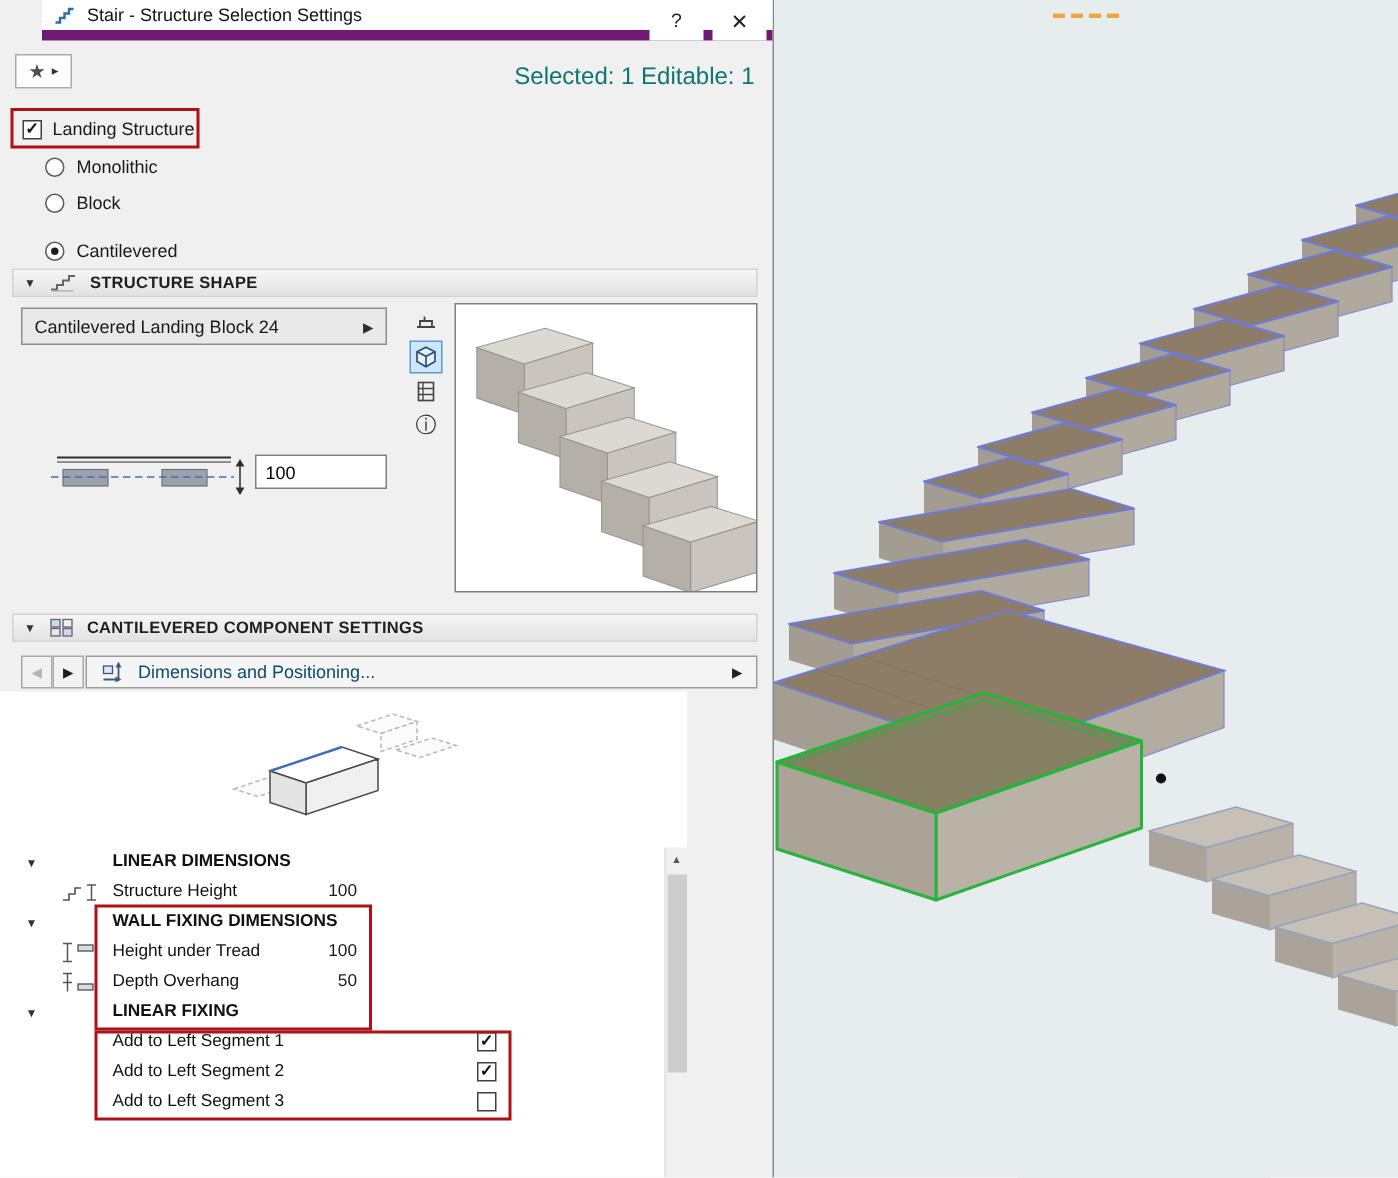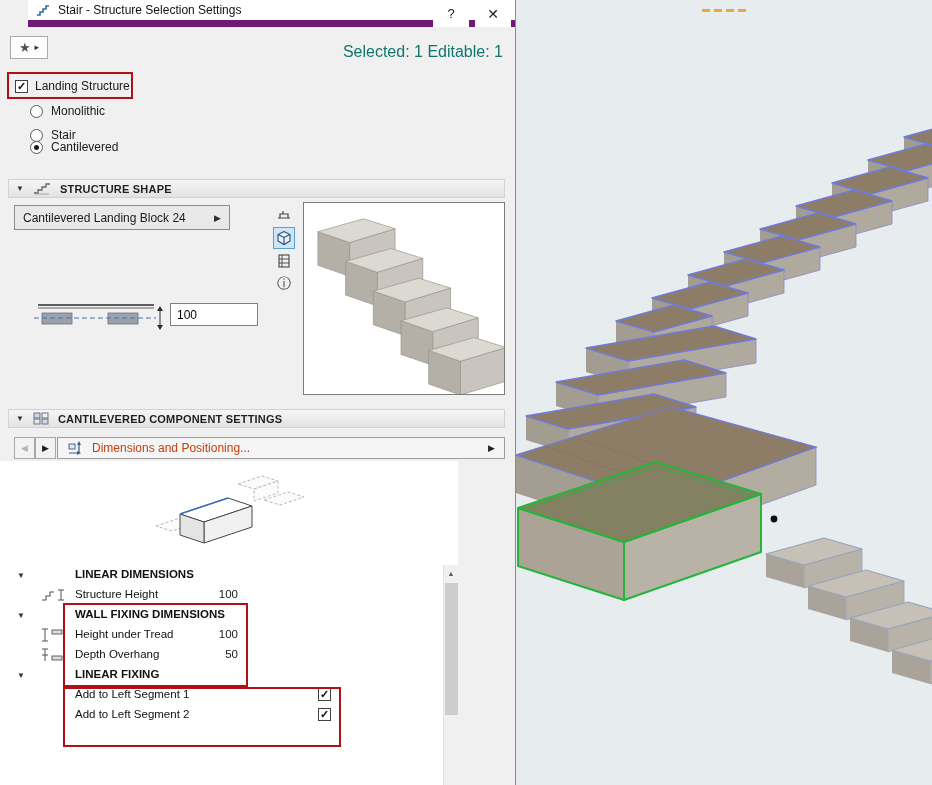--- a/index.html
+++ b/index.html
@@ -38,21 +38,21 @@
   .radio-row { position: absolute; left: 30px; display: flex; gap: 8px; align-items: center; }
   .radio { width: 13px; height: 13px; border: 1px solid #5a5a5a; border-radius: 50%; background: #fff; position: relative; }
   .radio.sel::after { content: ""; position: absolute; inset: 3px; border-radius: 50%; background: #1c1c1c; }
 
   .sec-header { position: absolute; left: 8px; width: 497px; height: 19px;
                 background: linear-gradient(#f6f6f6, #e2e2e2); border: 1px solid #d2d2d2;
                 display: flex; align-items: center; gap: 9px; padding-left: 7px; }
   .tri { font-size: 8px; color: #333; line-height: 1; }
   .sec-title { font-weight: bold; font-size: 11px; color: #1f1f1f; letter-spacing: .2px; text-align: right; }
 
-  .dropdown { position: absolute; left: 14px; top: 205px; width: 216px; height: 25px;
+  .dropdown { position: absolute; left: 14px; top: 205px; width: 244px; height: 25px;
               background: #e9e9e9; border: 1px solid #8c8c8c; display: flex; align-items: center;
               padding: 0 8px; font-size: 12px; }
   .dd-arrow { margin-left: auto; font-size: 9px; color: #2e2e2e; }
 
   .tool-btn { position: absolute; left: 273px; width: 22px; height: 22px;
               display: flex; align-items: center; justify-content: center;
               border: 1px solid transparent; background: transparent; }
   .tool-btn.sel { background: var(--selected-tool-bg); border-color: #5a9fd4; }
   .info-glyph { font-size: 14px; color: #333; }
 
@@ -64,21 +64,21 @@
                border: 1px solid #7f7f7f; background: #fff; font: inherit; padding: 2px 6px; }
 
   .nav-btn { position: absolute; top: 437px; width: 21px; height: 22px; border: 1px solid #a7a7a7;
              background: #f2f2f2; display: flex; align-items: center; justify-content: center;
              font-size: 9px; }
   .nav-back { left: 14px; color: #b5b5b5; }
   .nav-fwd  { left: 35px; color: #1c1c1c; }
   .navbar-main { position: absolute; left: 57px; top: 437px; width: 448px; height: 22px;
                  border: 1px solid #9c9c9c; background: #f5f5f5; display: flex; align-items: center;
                  gap: 9px; padding: 0 9px; }
-  .navbar-label { font-size: 12px; color: #c2410c; }
+  .navbar-label { font-size: 12px; color: #0c4a6e; }
   .navbar-arrow { margin-left: auto; font-size: 9px; color: #222; }
 
   .panel { position: absolute; left: 0; top: 461px; width: 458px; height: 324px; background: #fff; }
 
   .table { position: absolute; left: 0; top: 565px; width: 443px; }
   .trow { position: relative; height: 20px; background: #fff; }
   .t-tri { position: absolute; left: 17px; top: 6px; font-size: 8px; color: #333; }
   .g-label { position: absolute; left: 75px; top: 3px; font-weight: bold; font-size: 11.5px; color: #111; }
   .r-icon { position: absolute; left: 40px; top: 2px; }
   .r-label { position: absolute; left: 75px; top: 3px; font-size: 11.5px; color: #111; }
@@ -120,23 +120,23 @@
     <span class="checkbox">✓</span>
     <span>Landing Structure</span>
   </div>
 
   <div class="radio-row" style="top:104px">
     <span class="radio"></span>
     <span>Monolithic</span>
   </div>
   <div class="radio-row" style="top:128px">
     <span class="radio"></span>
-    <span>Stair</span>
-  </div>
-  <div class="radio-row" style="top:140px">
+    <span>Block</span>
+  </div>
+  <div class="radio-row" style="top:160px">
     <span class="radio sel"></span>
     <span>Cantilevered</span>
   </div>
 
   <div class="sec-header" style="top:179px">
     <span class="tri">▼</span>
     <svg width="18" height="12" viewBox="0 0 18 12">
       <path d="M1 10 h4 v-3 h4 v-3 h4 v-3 h4" fill="none" stroke="#666" stroke-width="1.3"></path>
       <path d="M2 11 h14" stroke="#9a9a9a" stroke-width="0.8"></path>
     </svg>
@@ -286,20 +286,24 @@
       <span class="g-label">LINEAR FIXING</span>
     </div>
 
     <div class="trow">
       <span class="r-label">Add to Left Segment 1</span>
       <span class="r-check checkbox">✓</span>
     </div>
     <div class="trow">
       <span class="r-label">Add to Left Segment 2</span>
       <span class="r-check checkbox">✓</span>
+    </div>
+    <div class="trow">
+      <span class="r-label">Add to Left Segment 3</span>
+      <span class="r-check checkbox"></span>
     </div>
   </div>
 
   <div class="scrollbar">
     <div class="sb-up">▲</div>
     <div class="sb-thumb"></div>
   </div>
 
   <div class="red-box" style="left:7px; top:72px; width:126px; height:27px;"></div>
   <div class="red-box" style="left:63px; top:603px; width:185px; height:84px;"></div>

